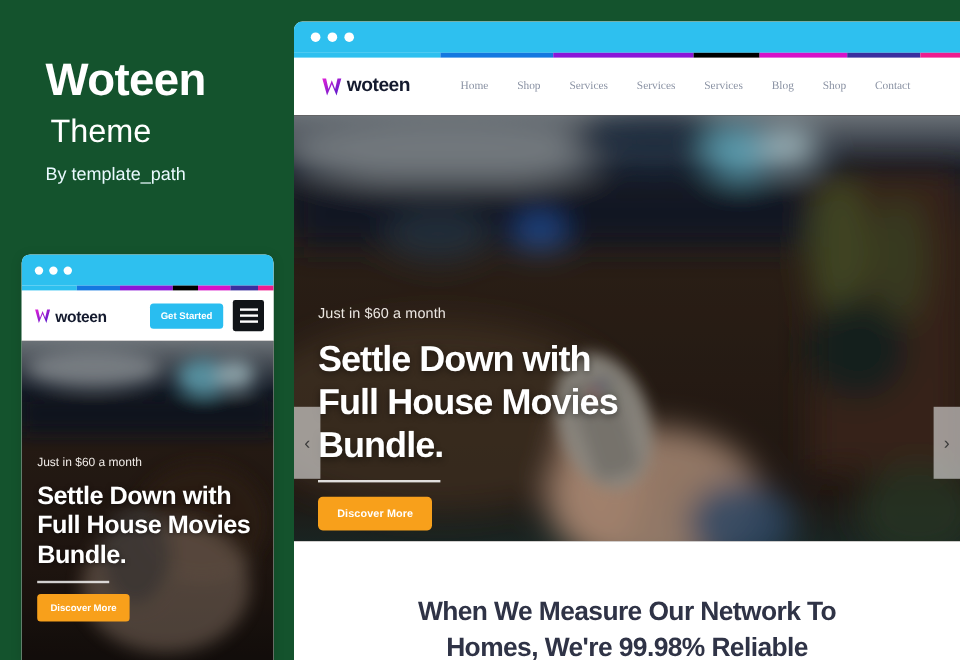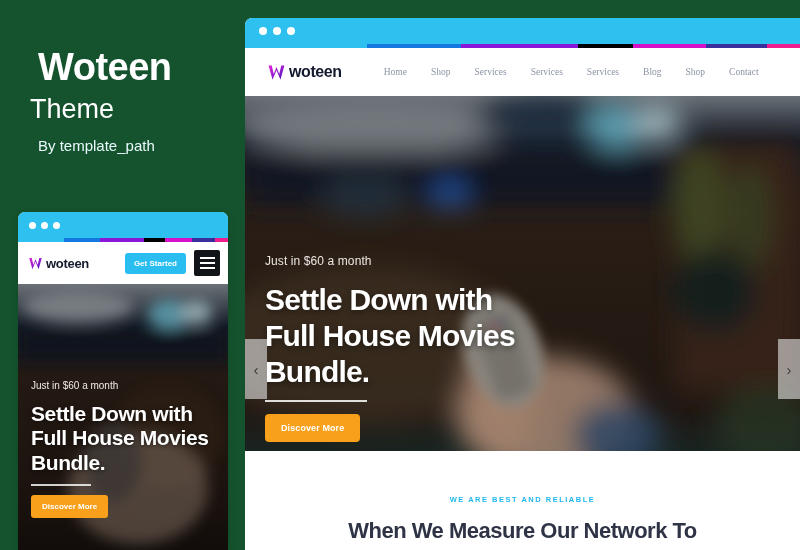--- a/index.html
+++ b/index.html
@@ -12,21 +12,21 @@
   .page { position: relative; width: 800px; height: 550px; background: #14532d; overflow: hidden; }
 
   
   .left-panel { position: absolute; left: 0; top: 0; width: 245px; height: 550px; }
   .theme-title {
     position: absolute; left: 38px; top: 48px;
     font-size: 38px; font-weight: bold; color: #ffffff;
     letter-spacing: -0.5px; line-height: 1;
   }
   .theme-sub {
-    position: absolute; left: 30px; top: 96px;
+    position: absolute; left: 42px; top: 96px;
     font-size: 27px; font-weight: 300; color: #ffffff; line-height: 1;
   }
   .theme-author {
     position: absolute; left: 38px; top: 138px;
     font-size: 15px; font-weight: 400; color: #eafaff; line-height: 1;
   }
 
   
   .mobile-mock {
     position: absolute; left: 18px; top: 212px;
@@ -316,21 +316,20 @@
         </div>
         <div class="d-underline"></div>
         <span class="d-btn">Discover More</span>
       </div>
 
       <div class="slider-arrow arrow-left">‹</div>
       <div class="slider-arrow arrow-right">›</div>
     </div>
 
     <div class="d-bottom">
-      <div class="b-eyebrow">WE ARE BEST AND RELIABLE</div>
       <div class="b-head">
         <div>When We Measure Our Network To</div>
         <div>Homes, We're 99.98% Reliable</div>
       </div>
     </div>
   </div>
 
 </div>
 
 </body></html>

